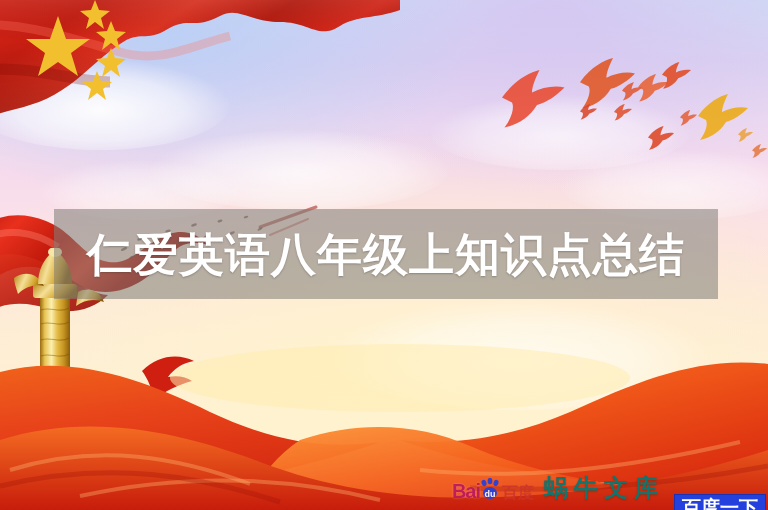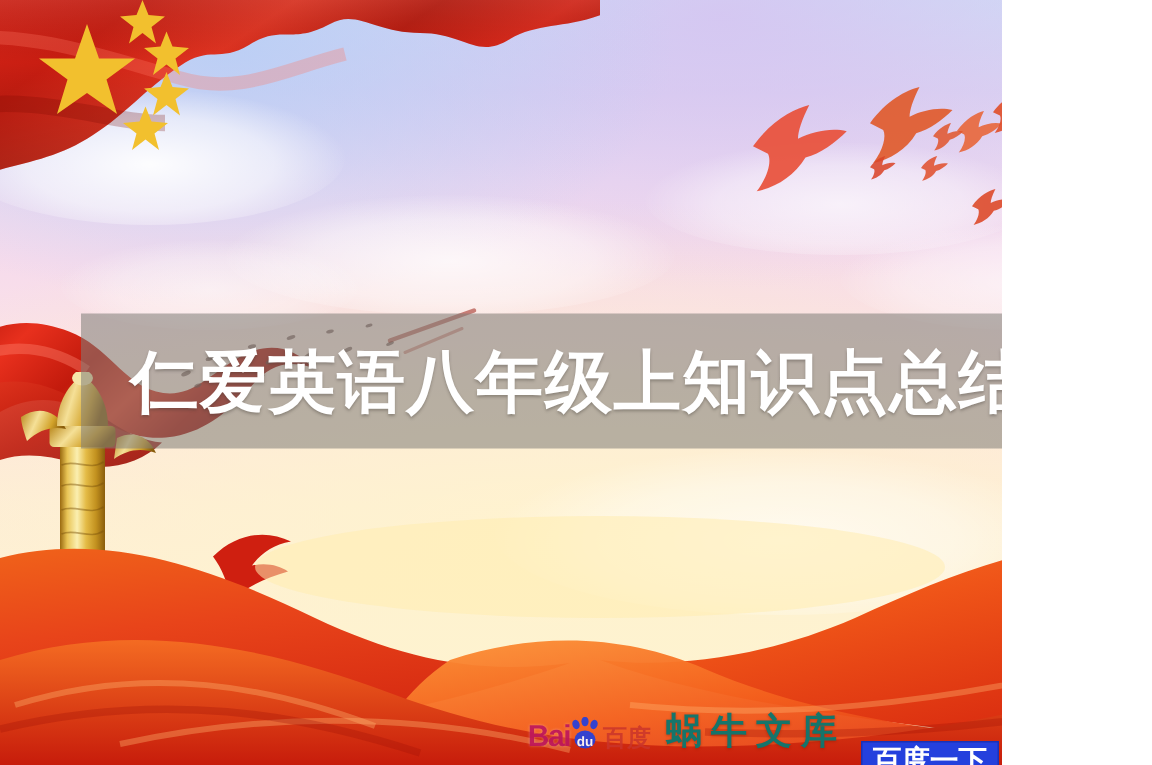--- a/index.html
+++ b/index.html
@@ -6,21 +6,21 @@
   * { margin:0; padding:0; box-sizing:border-box; }
   html,body { width:768px; height:510px; overflow:hidden; }
   body {
     font-family:"Liberation Sans","DejaVu Sans",sans-serif;
     background:#fff;
   }
 
   
   .stage {
     position:relative;
-    width:668px; height:510px;
+    width:768px; height:510px;
     overflow:hidden;
     background:#fdf3f7;
   }
 
   
   .sky {
     position:absolute; inset:0;
     background:
       radial-gradient(ellipse 420px 240px at 22% 6%, rgba(183,205,245,0.85) 0%, rgba(183,205,245,0.0) 72%),
       radial-gradient(ellipse 520px 260px at 72% 2%, rgba(214,192,240,0.75) 0%, rgba(214,192,240,0) 70%),

